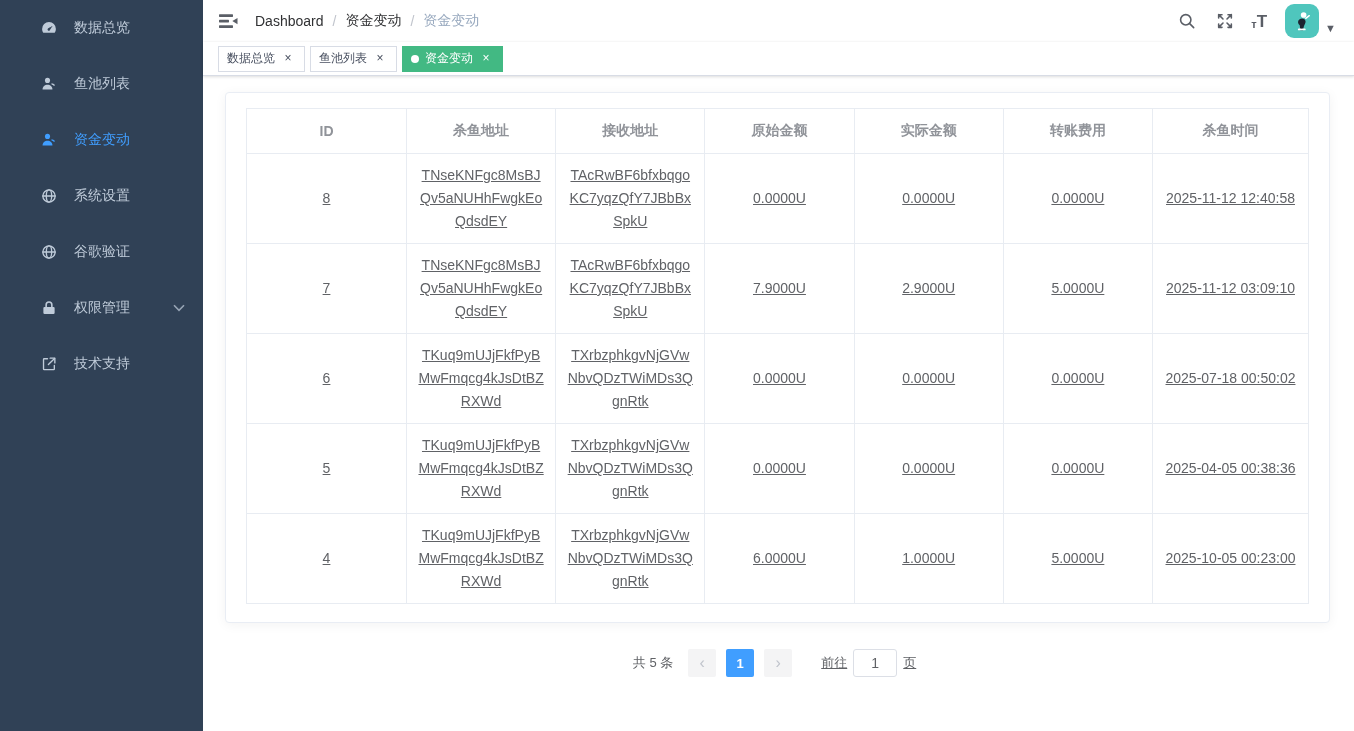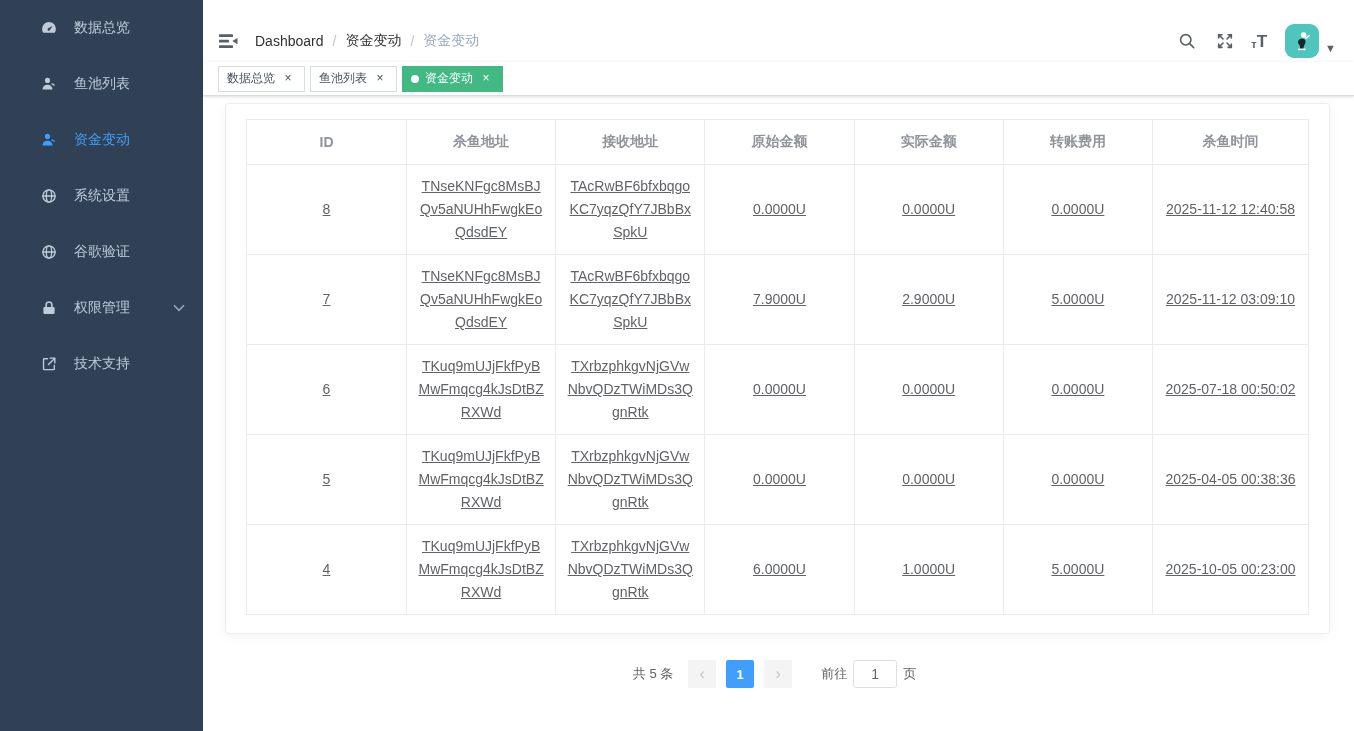--- a/index.html
+++ b/index.html
@@ -13,21 +13,21 @@
   .menu-item.active { color:#409eff; }
   .mi-icon { width:18px; height:18px; margin-right:16px; flex-shrink:0; display:block; }
   .mi-icon.stroke { fill:none; stroke:currentColor; stroke-width:1.8; stroke-linecap:round; stroke-linejoin:round; }
   .mi-icon.fill   { fill:currentColor; }
   .submenu-arrow { margin-left:auto; width:12px; height:8px; fill:none; stroke:#97a4b5; stroke-width:1.6; }
 
   
   .main { flex:1; display:flex; flex-direction:column; min-width:0; background:#fff; }
 
   
-  .navbar { height:42px; display:flex; align-items:center; padding:0 18px 0 14px; background:#fff; flex-shrink:0;margin-top:20px; }
+  .navbar { height:42px; display:flex; align-items:center; padding:0 18px 0 14px; background:#fff; flex-shrink:0; }
   .hamburger { width:22px; height:22px; cursor:pointer; fill:#5a5e66; margin-right:16px; }
   .breadcrumb { display:flex; align-items:center; font-size:14px; }
   .crumb { color:#303133; cursor:pointer; }
   .crumb.muted { color:#97a8be; cursor:default; }
   .crumb-sep { color:#c0c4cc; margin:0 9px; }
   .navbar-right { margin-left:auto; display:flex; align-items:center; }
   .nav-icon { width:20px; height:20px; margin-left:18px; cursor:pointer; stroke:#5a5e66; fill:none;
               stroke-width:1.9; stroke-linecap:round; stroke-linejoin:round; }
   .size-icon { margin-left:16px; cursor:pointer; color:#5a5e66; display:flex; align-items:flex-end; line-height:1; }
   .size-small { font-size:11px; font-weight:bold; }
@@ -42,40 +42,40 @@
                background:#fff; border-bottom:1px solid #d8dce5;
                box-shadow:0 1px 3px 0 rgba(0,0,0,.12), 0 0 3px 0 rgba(0,0,0,.04); }
   .tag { height:26px; display:inline-flex; align-items:center; padding:0 8px; margin-right:5px;
          border:1px solid #d8dce5; background:#fff; color:#495060; font-size:12px; cursor:pointer; }
   .tag .tag-close { margin-left:5px; font-size:12px; width:16px; height:16px; line-height:15px;
                     text-align:center; border-radius:50%; color:inherit; }
   .tag.active { background:#42b983; border-color:#42b983; color:#fff; }
   .tag-dot { width:8px; height:8px; border-radius:50%; background:#fff; margin-right:6px; }
 
   
-  .app-main { flex:1; padding:7px 24px 0 22px; overflow:hidden;border-radius:18px; }
+  .app-main { flex:1; padding:16px 24px 0 22px; overflow:hidden;border-radius:18px; }
   .card { background:#fff; border:1px solid #e9edf4; border-radius:4px; padding:15px 20px 18px 20px;
           box-shadow:0 2px 12px 0 rgba(0,0,0,.05); }
   table.data-table { width:100%; border-collapse:collapse; table-layout:fixed; font-size:14px; color:#606266; }
   .data-table th, .data-table td { border:1px solid #e8ecf2; text-align:center; vertical-align:middle; }
   .data-table th { height:45px; color:#909399; font-weight:bold; font-size:14px; }
   .data-table td { height:90px; padding:8px 10px; line-height:23px; word-break:break-all;text-decoration:underline; }
   .data-table td.nowrap { white-space:nowrap; padding:8px 4px; }
 
   
   .pagination { display:flex; align-items:center; justify-content:center; margin-top:26px;
                 font-size:13px; color:#606266; }
   .pg-total { margin-right:10px; }
   .pg-btn { min-width:28px; height:28px; margin:0 5px; border-radius:2px; background:#f4f4f5;
             color:#c0c4cc; display:inline-flex; align-items:center; justify-content:center;
             font-size:16px; cursor:pointer; user-select:none; }
   .pg-btn.page { font-size:13px; font-weight:bold; }
   .pg-btn.current { background:#409eff; color:#fff; cursor:default; }
   .pg-jumper { display:flex; align-items:center; margin-left:18px; }
-  .pg-jumper .lbl { margin:0 6px; }
+  .pg-jumper .lbl { margin:0 6px;text-decoration:underline; }
   .pg-input { width:44px; height:28px; border:1px solid #dcdfe6; border-radius:3px; text-align:center;
               font-size:14px; color:#606266; font-family:"Liberation Sans", sans-serif; outline:none; }
 </style>
 </head>
 <body>
 
 <aside class="sidebar">
   <div class="menu-item">
     <svg class="mi-icon fill" viewBox="0 0 24 24">
       <path d="M12 4a9.2 9.2 0 0 0-9.2 9.2c0 1.9.6 3.7 1.6 5.1h15.2a9.1 9.1 0 0 0 1.6-5.1A9.2 9.2 0 0 0 12 4zm1 11.2a1.7 1.7 0 0 1-2.4 0 1.7 1.7 0 0 1 0-2.4c.4-.4 6-3.4 6-3.4s-3.2 5.4-3.6 5.8z"></path>

